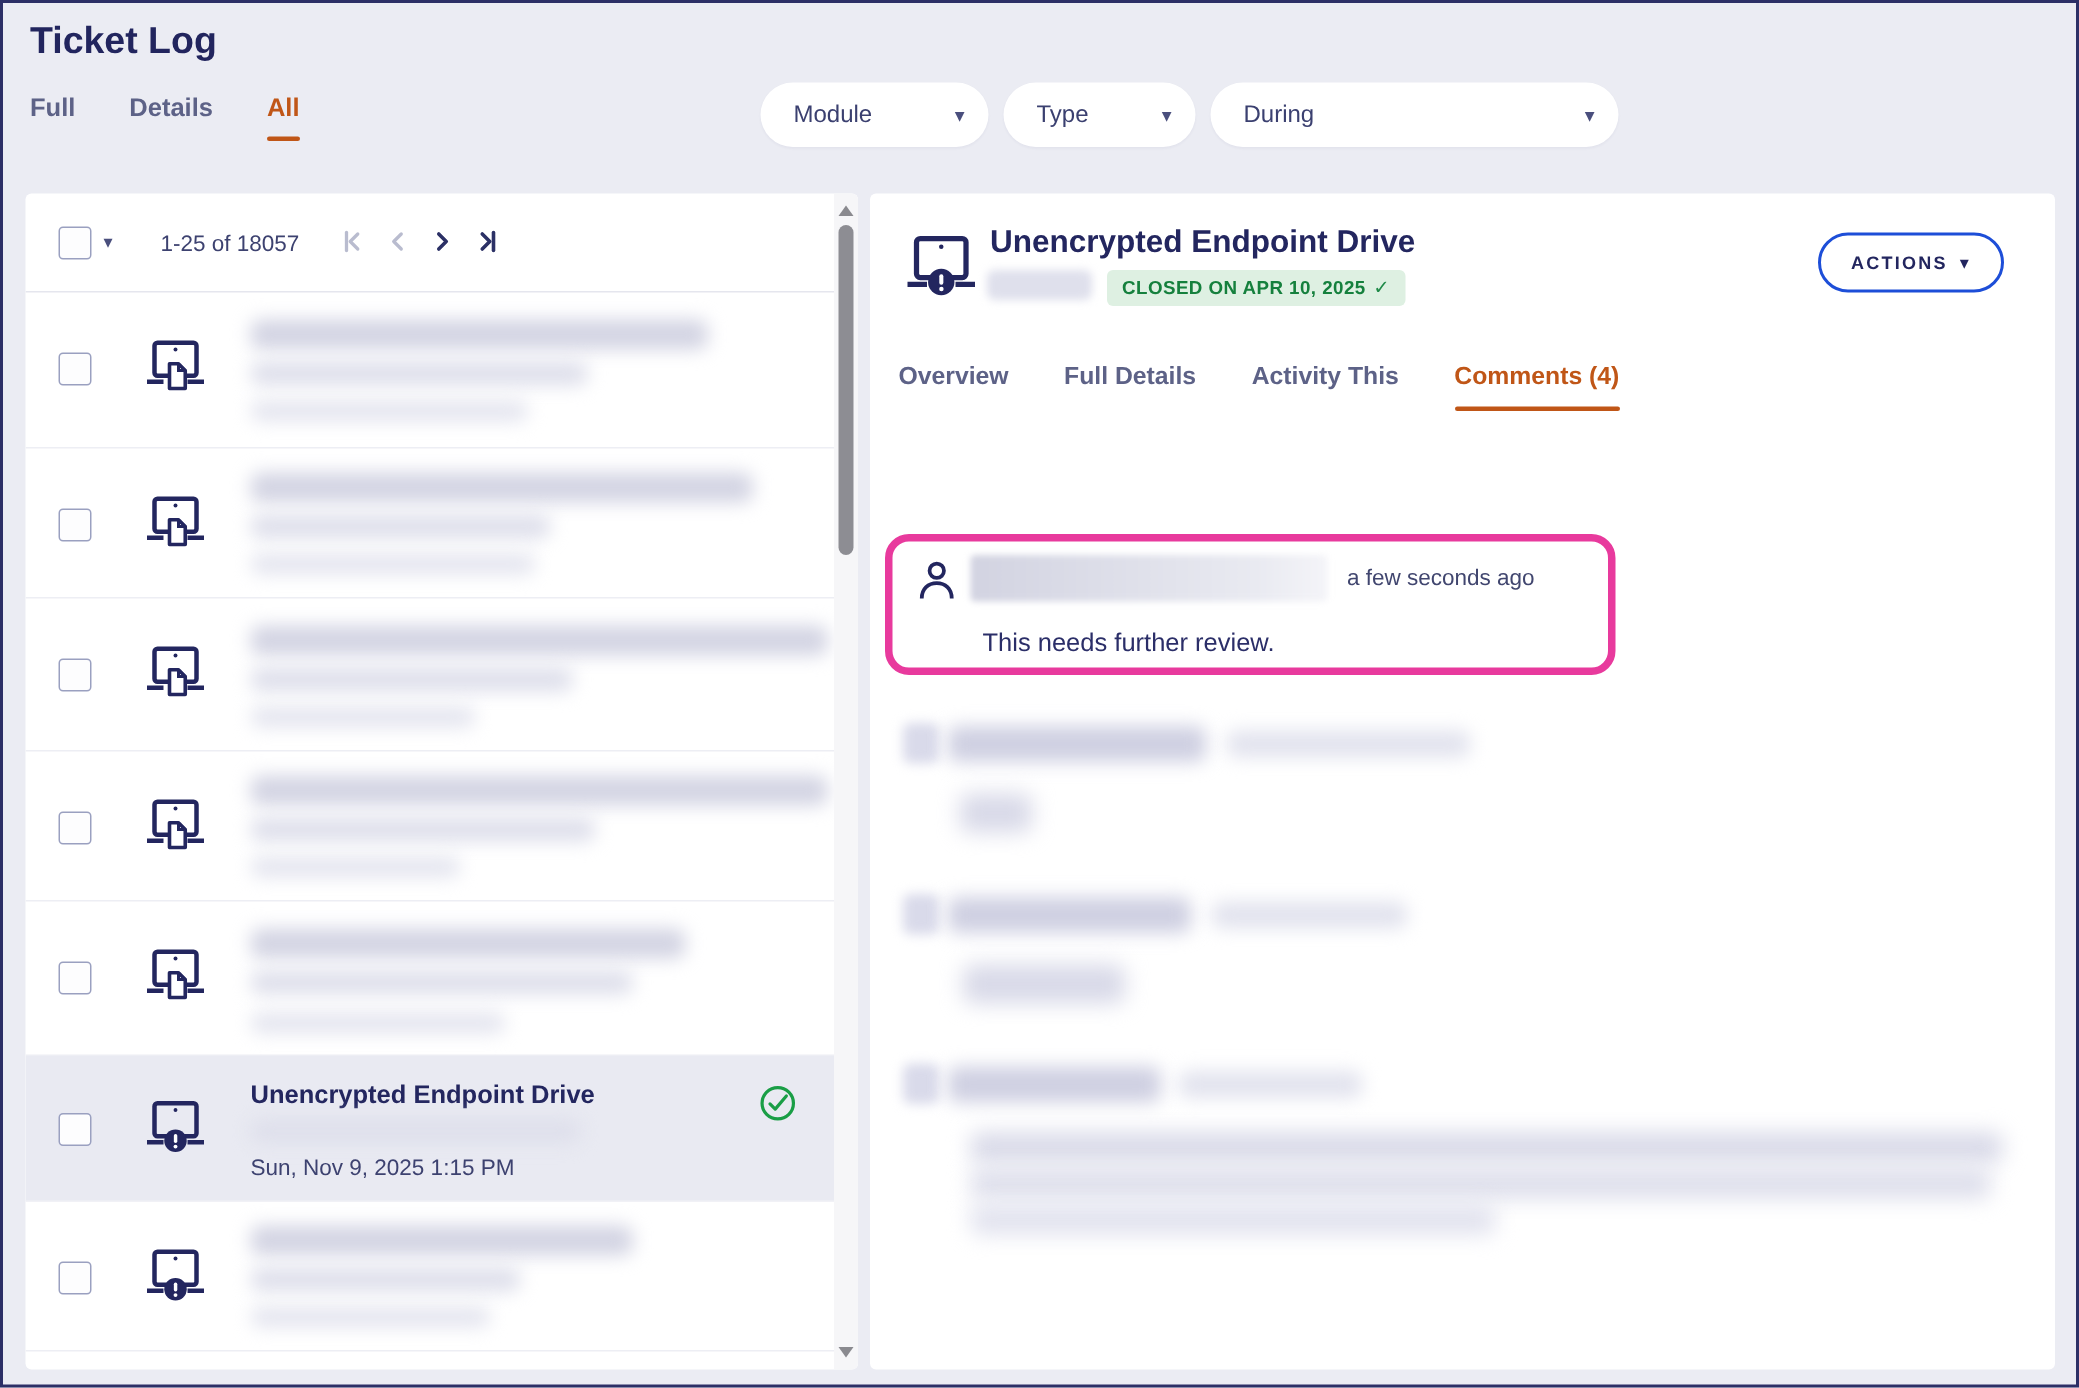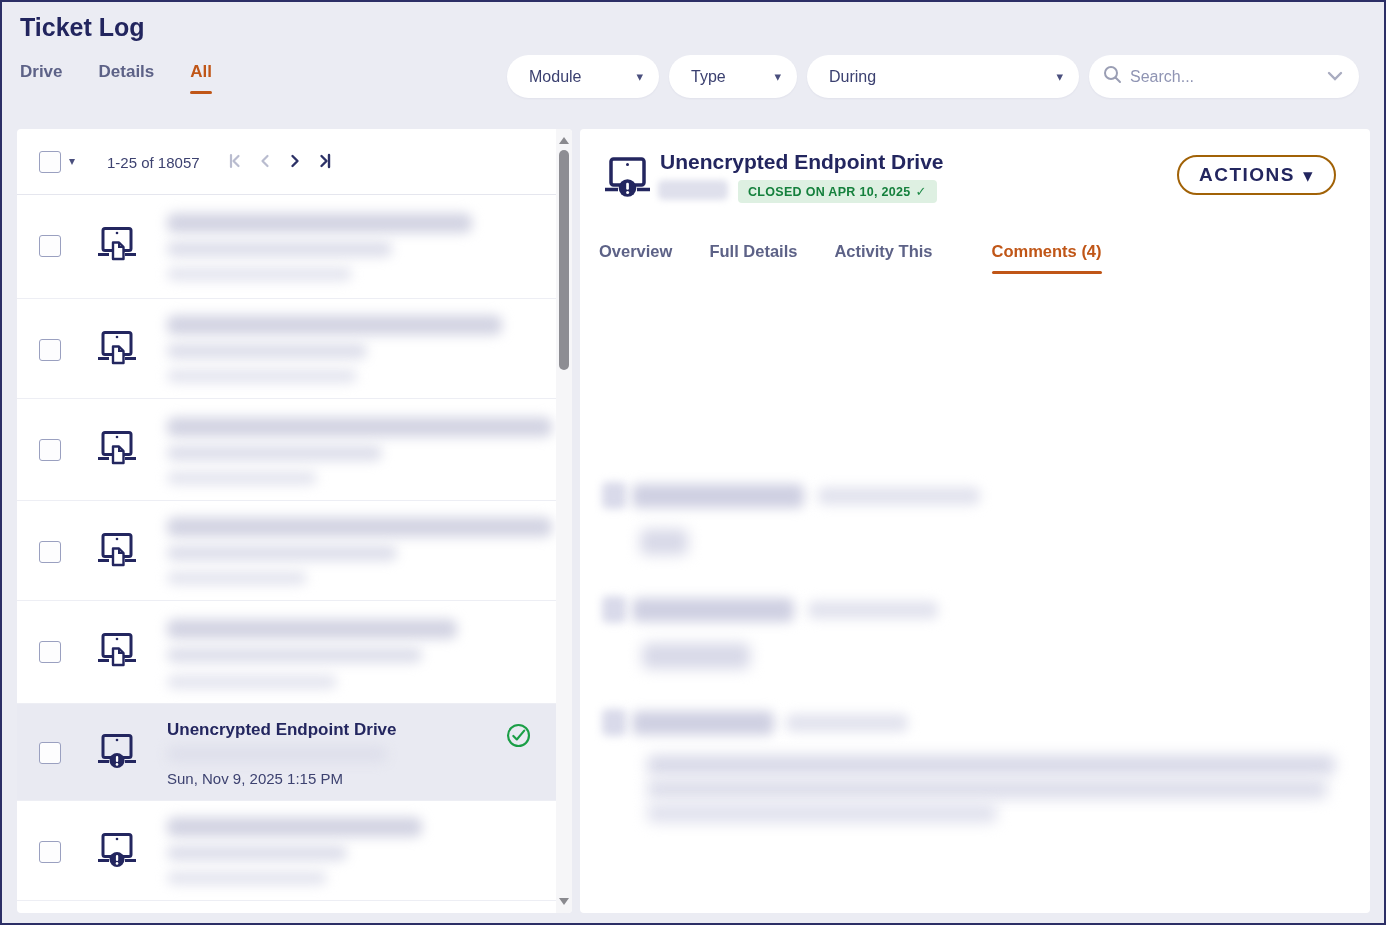--- a/index.html
+++ b/index.html
@@ -55,26 +55,26 @@
   .sb-up { top:8px; border-bottom:7px solid #8a8a8f; }
   .sb-down { bottom:8px; border-top:7px solid #8a8a8f; }
   .sb-thumb { position:absolute; left:3px; top:21px; width:10px; height:220px; background:#8d8d93; border-radius:5px; }
   
   .detail-icon { position:absolute; left:24px; top:27px; }
   .detail-title { position:absolute; left:80px; top:21px; font-size:21px; font-weight:bold; color:#23265f; }
   .id-blur { position:absolute; left:78px; top:51px; width:70px; height:20px; background:#dfe0ec; border-radius:5px; filter:blur(3px); }
   .status-badge { position:absolute; left:158px; top:51px; background:#def0e2; color:#15803d; font-size:12.5px; font-weight:bold;
                   letter-spacing:0.3px; border-radius:4px; padding:4px 10px; display:flex; align-items:center; gap:5px; }
   .status-badge .check { color:#1f8a48; font-size:13px; }
-  .actions-btn { position:absolute; right:34px; top:26px; height:40px; background:#fff; border:2px solid #a16207; border-radius:21px;
-                 display:flex; align-items:center; gap:8px; padding:0 20px; font-size:19px; font-weight:bold;
+  .actions-btn { position:absolute; right:34px; top:26px; height:40px; background:#fff; border:2px solid #1d4ed8; border-radius:21px;
+                 display:flex; align-items:center; gap:8px; padding:0 20px; font-size:12px; font-weight:bold;
                  letter-spacing:1.5px; color:#23265f; cursor:pointer; font-family:inherit; }
   .detail-tabs { position:absolute; left:19px; top:113px; display:flex; gap:37px; }
   .dtab { font-size:16.5px; font-weight:bold; color:#5d6287; cursor:pointer; }
-  .dtab.active { color:#c05617;margin-left:22px; }
+  .dtab.active { color:#c05617; }
   .dtab.active::after { content:""; display:block; height:3px; width:100%; background:#c05617; border-radius:2px; margin-top:10px; }
   
   .comment-input { position:absolute; left:19px; top:156px; width:740px; height:59px; border:1px solid #b9bcd2; border-radius:8px;
                    font-size:17px; color:#2b2e68; padding:0 18px; font-family:inherit; outline:none; background:#fff; }
   .comment-input::placeholder { color:#8187a8; }
   .hl-comment { position:absolute; left:10px; top:227px; width:487px; height:94px; border:5px solid #e83a9d; border-radius:16px; background:#fff; }
   .hl-comment .person { position:absolute; left:16px; top:11px; }
   .name-blur { position:absolute; left:52px; top:9px; width:238px; height:31px; border-radius:3px;
                background:linear-gradient(90deg,#d2d3e1,#e9eaf1 80%,#f4f4f8); filter:blur(2px); }
   .hl-time { position:absolute; left:303px; top:16px; font-size:15px; color:#41466f; }
@@ -84,51 +84,37 @@
   .g-name { position:absolute; background:#cfd0e2; height:24px; border-radius:6px; filter:blur(6px); }
   .g-time { position:absolute; background:#e2e3ee; height:18px; border-radius:6px; filter:blur(6px); }
   .g-body { position:absolute; background:#d8d9e8; border-radius:6px; filter:blur(7px); }
 </style>
 </head>
 <body>
 
 <h1 class="app-title">Ticket Log</h1>
 
 <nav class="status-tabs">
-  <div class="stab">Drive</div>
+  <div class="stab">Full</div>
   <div class="stab">Details</div>
   <div class="stab active">All</div>
 </nav>
 
 <div class="filters">
   <div class="pill pill-module">
     <span>Module</span>
     <span class="caret">▾</span>
   </div>
   <div class="pill pill-type">
     <span>Type</span>
     <span class="caret">▾</span>
   </div>
   <div class="pill pill-during">
     <span>During</span>
     <span class="caret">▾</span>
-  </div>
-  <div class="pill pill-search">
-    <span>
-      <svg width="19" height="19" viewBox="0 0 19 19">
-          <circle cx="8" cy="8" r="6" fill="none" stroke="#9a9eb4" stroke-width="2"></circle>
-          <line x1="12.5" y1="12.5" x2="17" y2="17" stroke="#9a9eb4" stroke-width="2" stroke-linecap="round"></line>
-        </svg>
-    </span>
-    <input placeholder="Search..." style="">
-    <span class="caret">
-      <svg width="16" height="10" viewBox="0 0 16 10">
-          <path d="M2 2l6 6 6-6" fill="none" stroke="#a9acc0" stroke-width="2.4" stroke-linecap="round"></path>
-        </svg>
-    </span>
   </div>
 </div>
 
 <aside class="left-panel">
 
   <div class="list-header">
     <div class="cbx"></div>
     <span class="select-caret">▾</span>
     <span class="range-text">1-25 of 18057</span>
     <div class="pager">
@@ -304,20 +290,31 @@
   </button>
 
   <nav class="detail-tabs">
     <div class="dtab">Overview</div>
     <div class="dtab">Full Details</div>
     <div class="dtab">Activity This</div>
     <div class="dtab active">Comments (4)</div>
   </nav>
 
 
+  <div class="hl-comment">
+    <span class="person">
+      <svg width="27" height="30" viewBox="0 0 27 30">
+          <circle cx="13.5" cy="8.5" r="4.8" fill="none" stroke="#23265f" stroke-width="2.5"></circle>
+          <path d="M3.5 27c0-6.5 4.3-10.2 10-10.2s10 3.7 10 10.2" fill="none" stroke="#23265f" stroke-width="2.5"></path>
+        </svg>
+    </span>
+    <div class="name-blur"></div>
+    <span class="hl-time">a few seconds ago</span>
+    <div class="hl-body">This needs further review.</div>
+  </div>
 
   <div class="ghost-comment">
     <div class="g-icon" style="left:22px; top:353px;"></div>
     <div class="g-name" style="left:52px; top:355px; width:172px;"></div>
     <div class="g-time" style="left:238px; top:358px; width:162px;"></div>
     <div class="g-body" style="left:60px; top:400px; width:48px; height:26px;"></div>
   </div>
 
   <div class="ghost-comment">
     <div class="g-icon" style="left:22px; top:467px;"></div>

